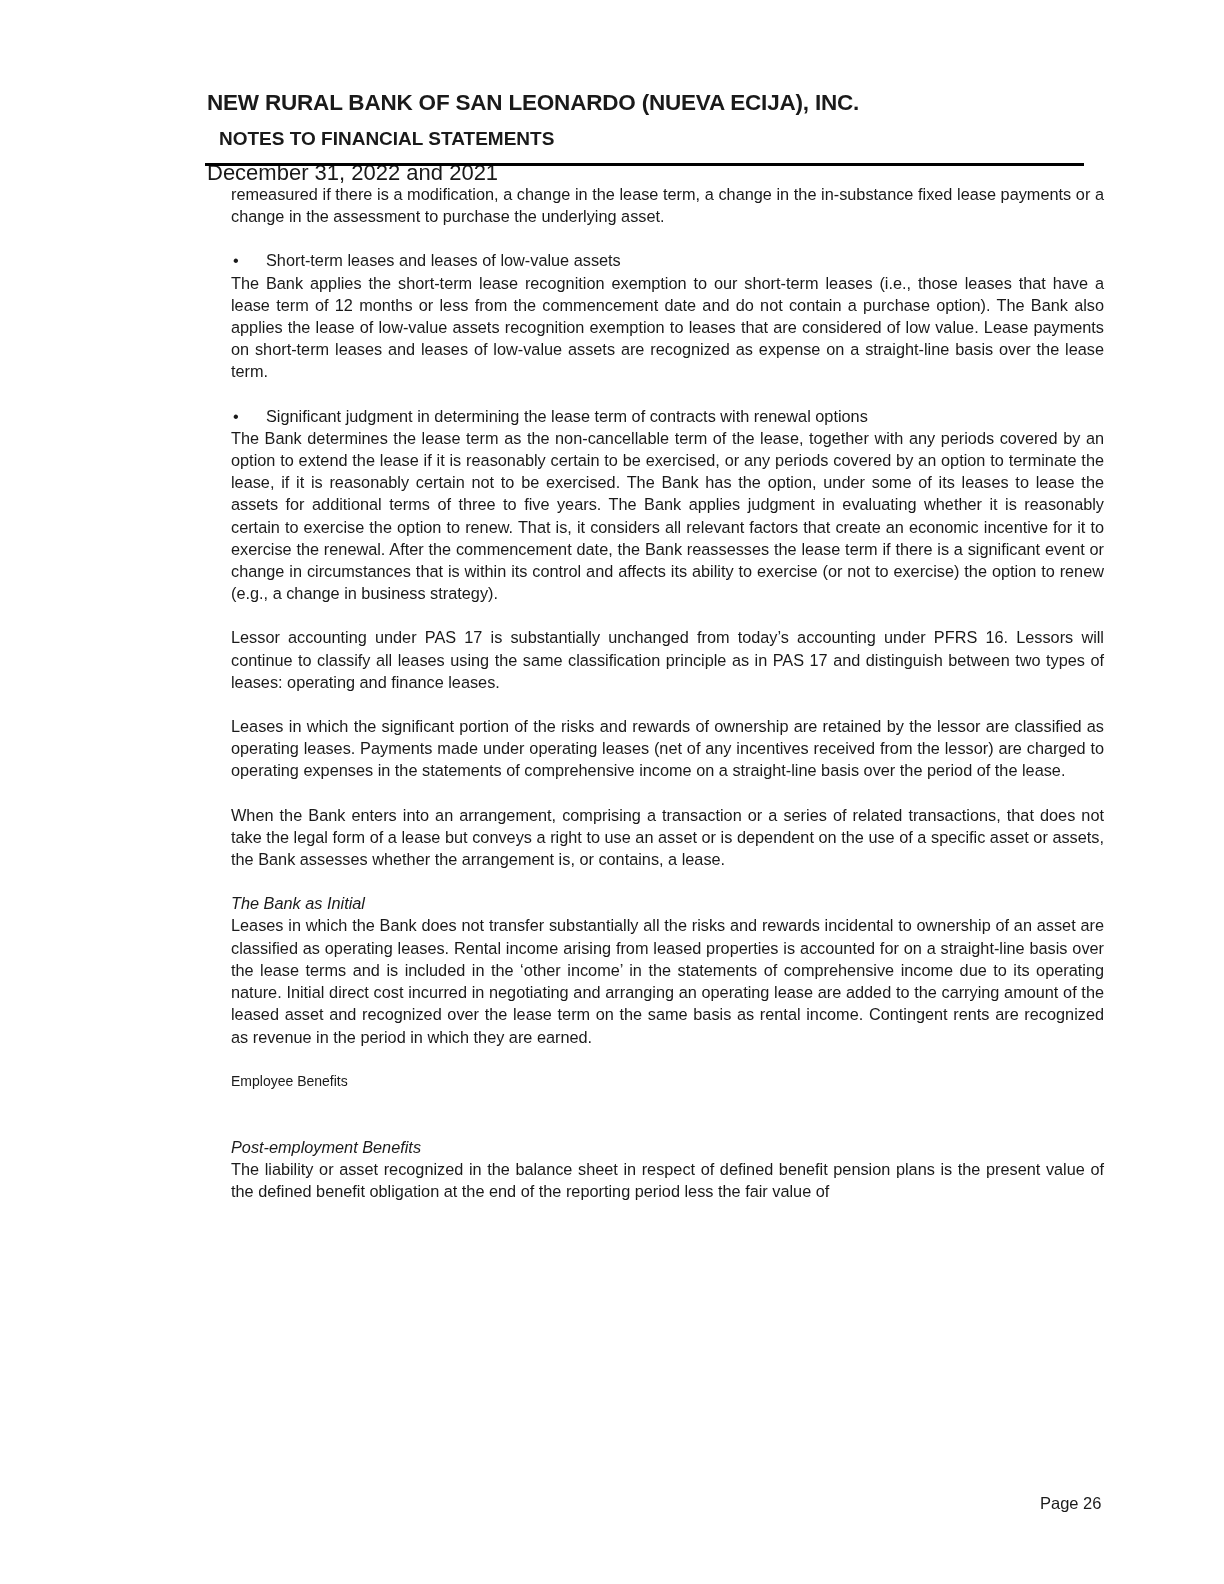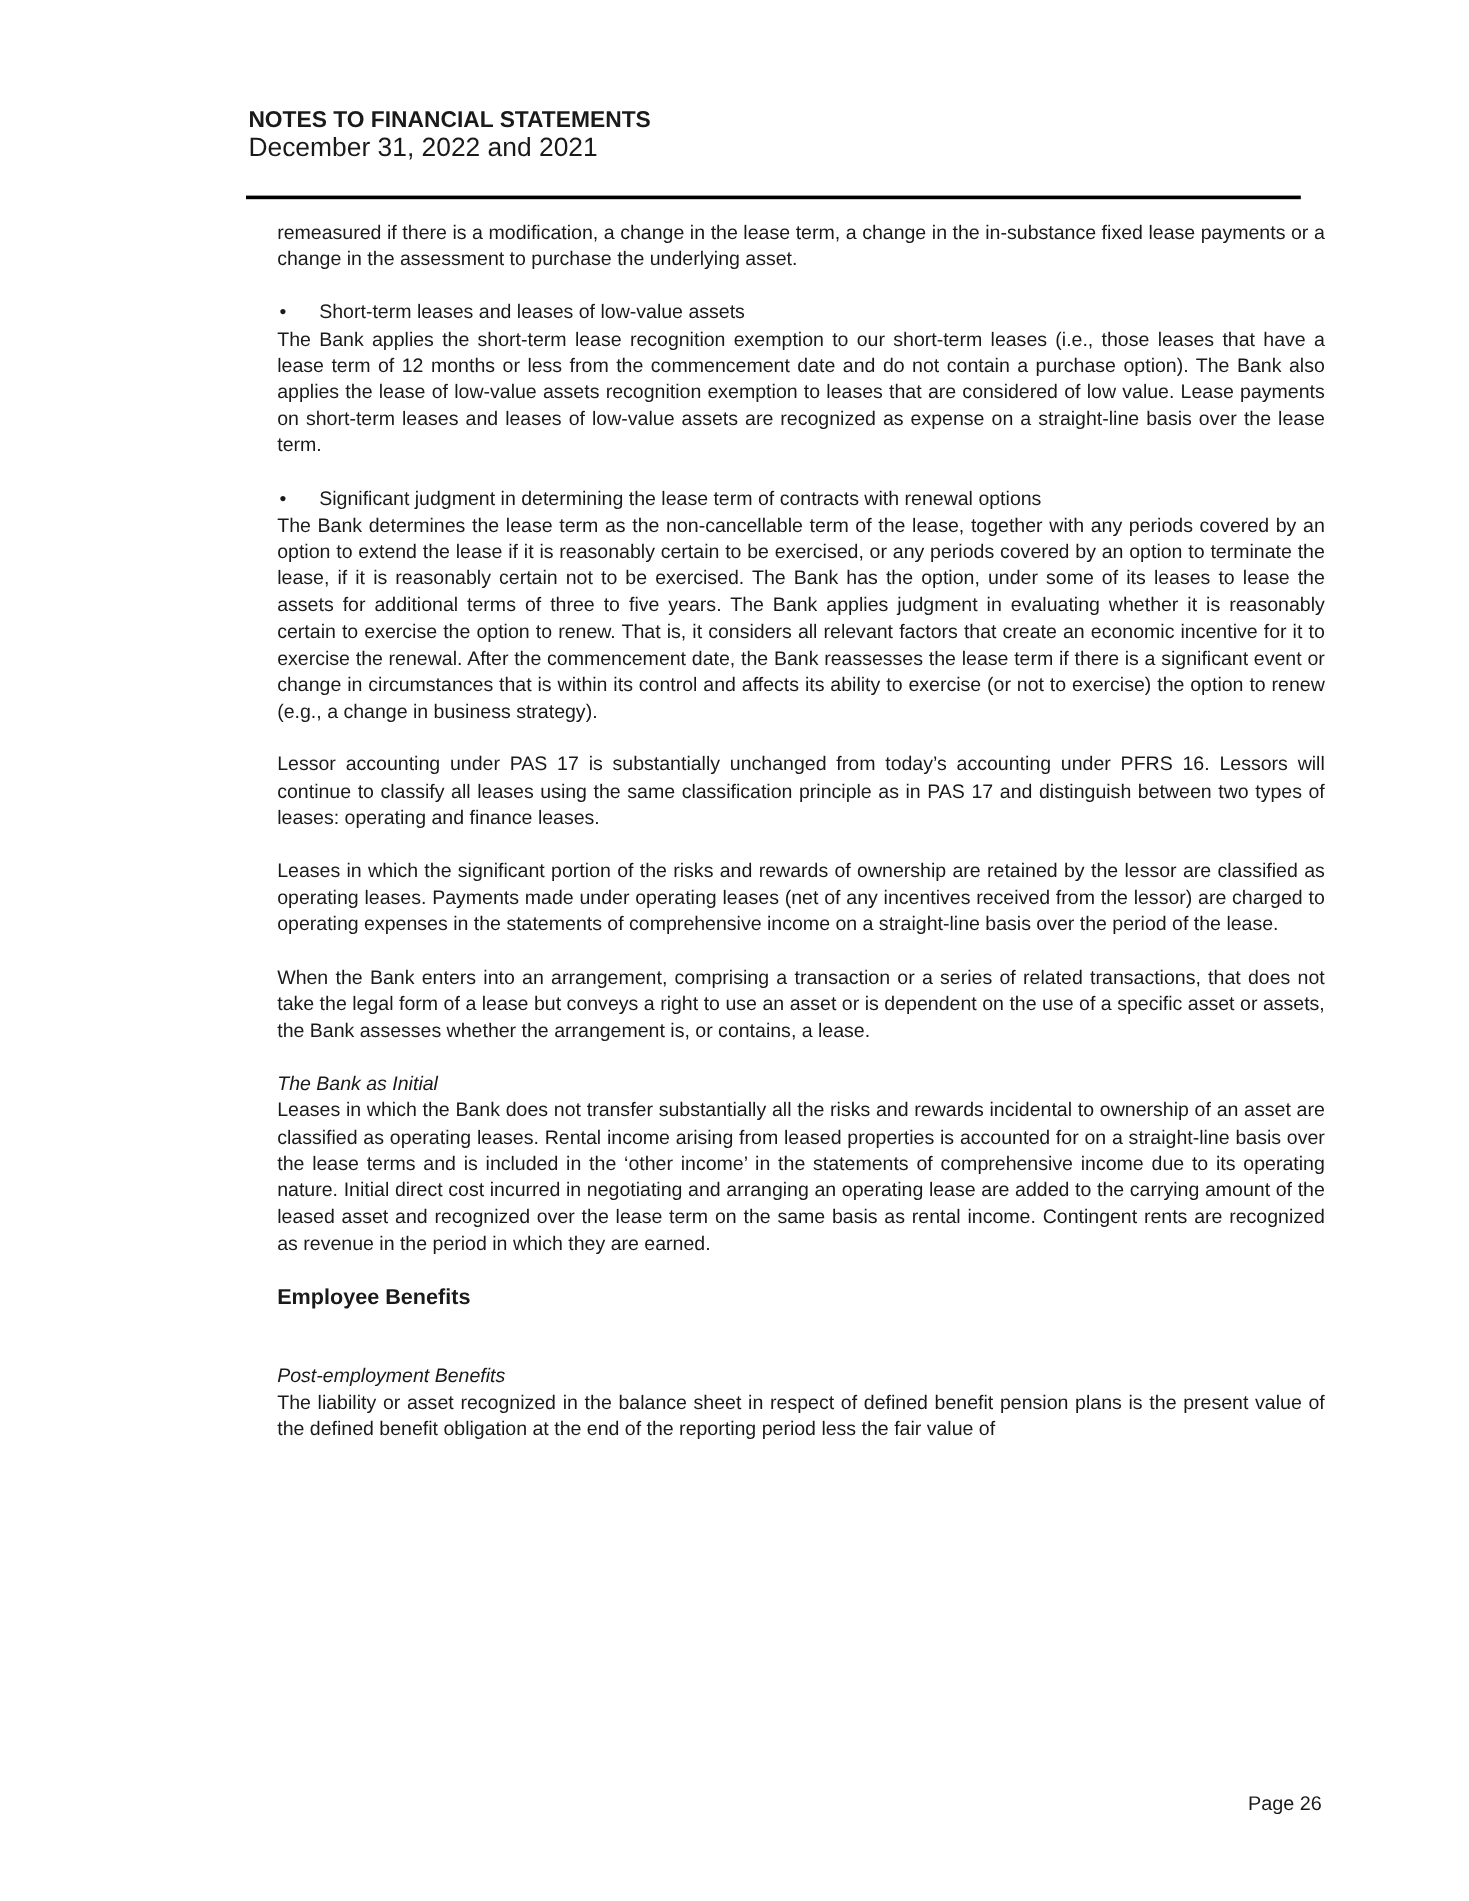--- a/index.html
+++ b/index.html
@@ -1,40 +1,41 @@
 <!DOCTYPE html>
 <html><head>
 <meta charset="utf-8">
 <style>
   html, body { margin: 0; padding: 0; background: #ffffff; }
   body { width: 1224px; height: 1584px; position: relative; overflow: hidden;
          font-family: "Liberation Sans", "DejaVu Sans", sans-serif; color: #1a1a1a; }
   .page { position: absolute; left: 0; top: 0; width: 1224px; height: 1584px; }
   .header { position: absolute; left: 207px; top: 90px; width: 876px; }
   .h-company { font-size: 22.5px; font-weight: bold; letter-spacing: -0.2px; line-height: 26px; margin: 0; }
-  .h-notes { font-size: 19px; font-weight: bold; line-height: 22px; margin: 0; }
+  .h-notes { font-size: 19px; font-weight: bold; line-height: 22px; margin: 12px; }
   .h-date { font-size: 22px; line-height: 21px; margin: 0; }
   .h-currency { font-size: 11.5px; line-height: 14px; margin: 0 0 0 3px; }
   .rule { position: absolute; left: 205px; top: 163px; width: 879px; height: 3px; background: #000; }
   .body { position: absolute; left: 207px; top: 183px; width: 873px; font-size: 16.3px; line-height: 22.2px; margin-left: 24px; }
   p { margin: 0; text-align: justify; }
   .gap { height: 22px; }
   .bullet { display: flex; }
   .bullet .dot { width: 33px; flex: 0 0 33px; padding-left: 2px; }
   .it { font-style: italic; }
-  .b-head { font-weight: bold; font-size: 18px; }
+  .b-head { font-weight: normal; font-size: 14px; }
   .ul-it { font-style: italic; }
   .page-num { position: absolute; left: 1040px; top: 1494px; font-size: 16.5px; }
 </style>
 </head>
 <body>
 
 <div class="page">
 
   <div class="header">
+    <div class="h-company">NEW RURAL BANK OF SAN LEONARDO (NUEVA ECIJA), INC.</div>
     <div class="h-notes">NOTES TO FINANCIAL STATEMENTS</div>
     <div class="h-date">December 31, 2022 and 2021</div>
   </div>
   <div class="rule"></div>
 
   <div class="body">
     <p>remeasured if there is a modification, a change in the lease term, a change in the in-substance fixed lease payments or a change in the assessment to purchase the underlying asset.</p>
     <div class="gap"></div>
 
     <div class="bullet">

